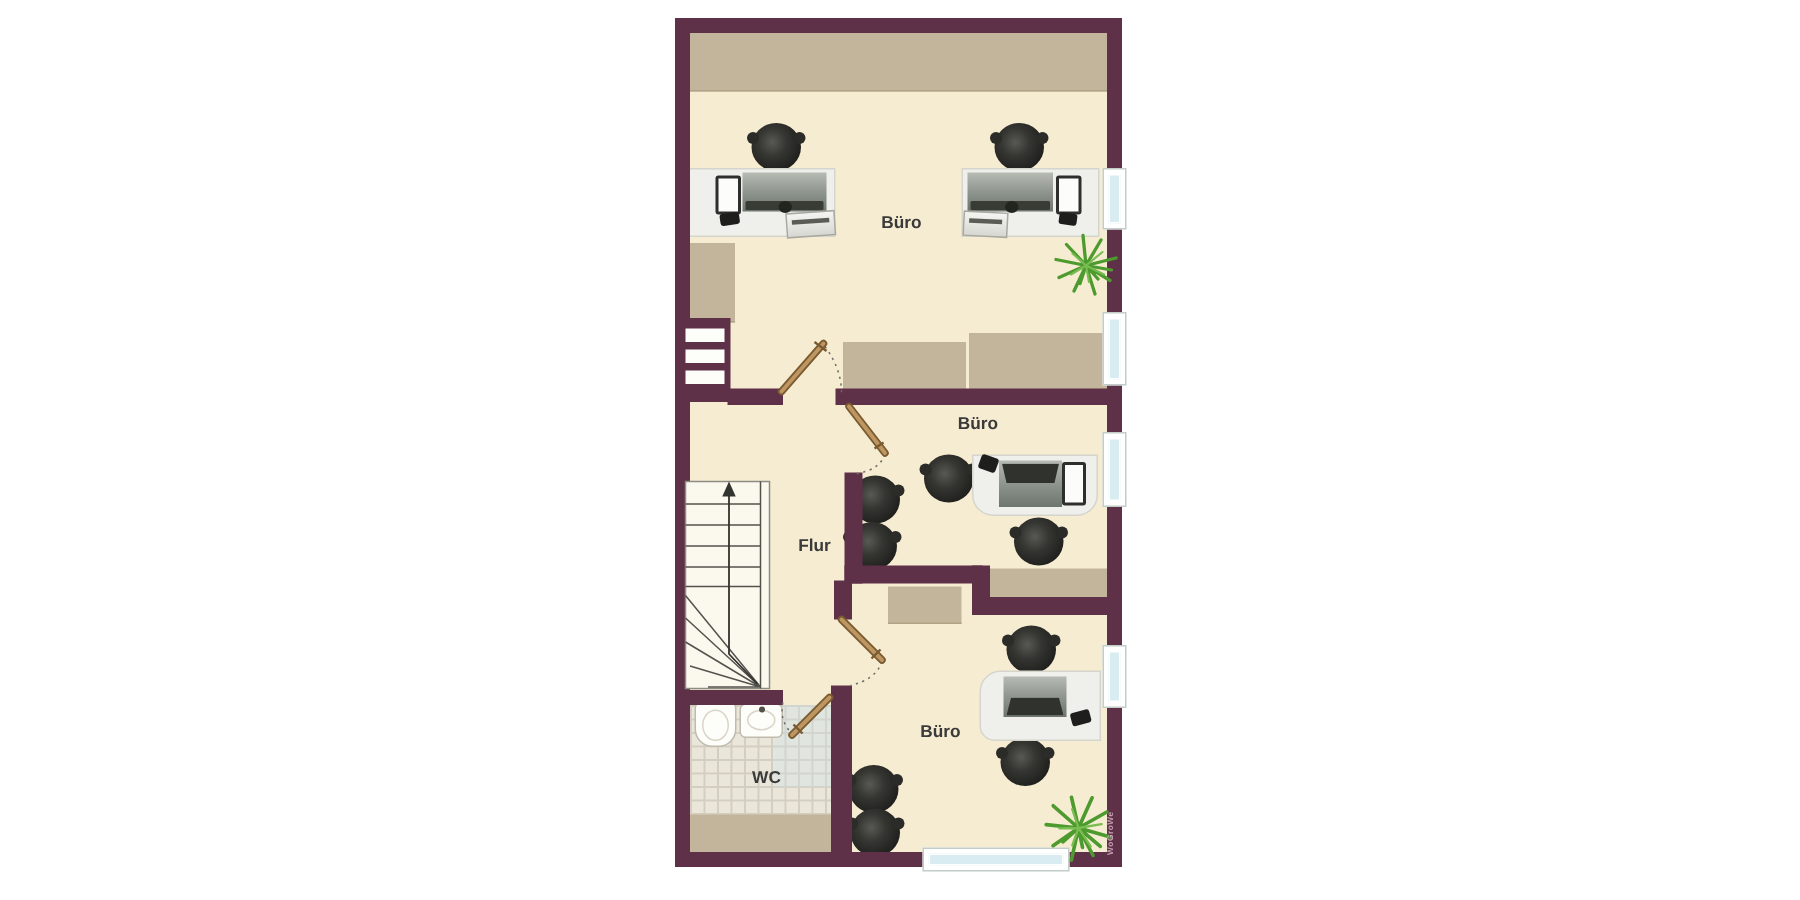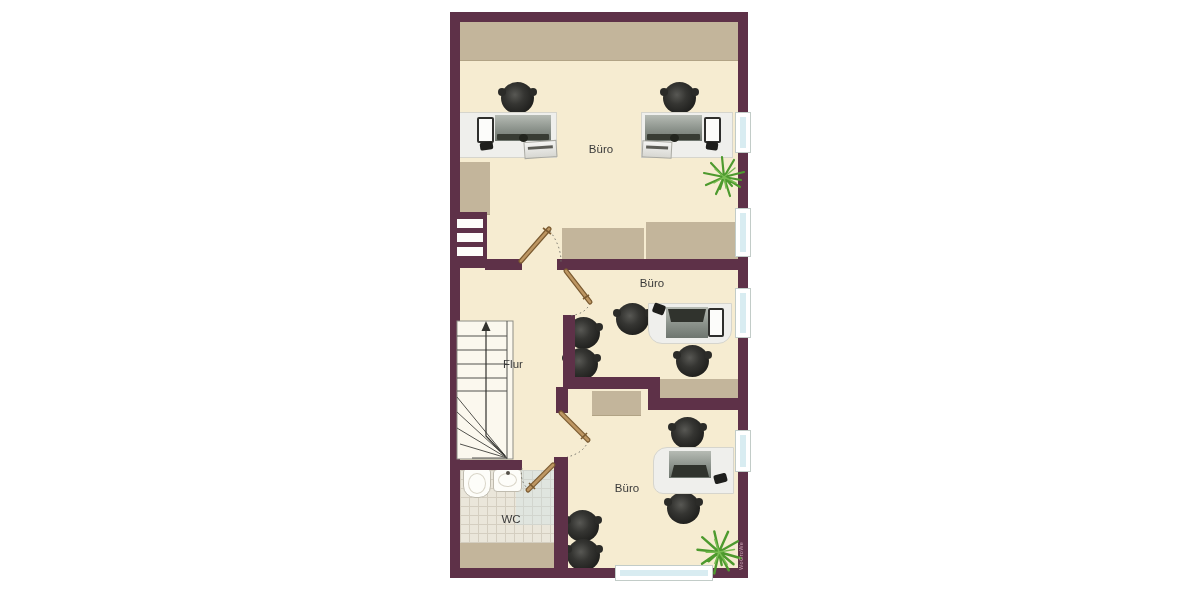--- a/index.html
+++ b/index.html
@@ -1,17 +1,17 @@
 <!DOCTYPE html>
 <html><head>
 <meta charset="utf-8">
 <style>
   html,body{margin:0;padding:0;background:#fff;}
   #stage{position:relative;width:1200px;height:600px;background:#fff;overflow:hidden;
-         font-family:"Liberation Sans",sans-serif;}
+         font-family:"Liberation Sans",sans-serif;font-weight:bold;}
   
   .wall{position:absolute;background:#5e3148;z-index:5;}
   .whitebar{position:absolute;background:#fdfdfa;z-index:6;}
   
   .floor{position:absolute;background:#f6ecd1;z-index:1;}
   .tiles{position:absolute;z-index:2;background-color:#eae6da;
      background-image:linear-gradient(#d4cec0 1px,transparent 1px),
                       linear-gradient(90deg,#d4cec0 1px,transparent 1px);
      background-size:9px 9px;}
   .tint{position:absolute;background:#cfe3e8;opacity:.35;z-index:2;}
@@ -189,18 +189,18 @@
       <line x1="529" y1="483" x2="535" y2="489" stroke="#7a5a30" stroke-width="1.6"></line>
     </g>
 
     <use href="#plantdef" transform="translate(724,177)"></use>
     <use href="#plantdef" transform="translate(719,552) scale(1.1) rotate(30)"></use>
   </svg>
 
   <div class="roomlabel" style="left:601px;top:149px;">Büro</div>
   <div class="roomlabel" style="left:652px;top:283px;">Büro</div>
   <div class="roomlabel" style="left:627px;top:488px;">Büro</div>
-  <div class="roomlabel" style="left:513px;top:364px;">Flur</div>
+  <div class="roomlabel" style="left:543px;top:364px;">Flur</div>
   <div class="roomlabel" style="left:511px;top:519px;">WC</div>
 
   <div class="watermark" style="left:738px;top:528px;height:42px;">WoGroWe</div>
 
 </div>
 
 </body></html>

